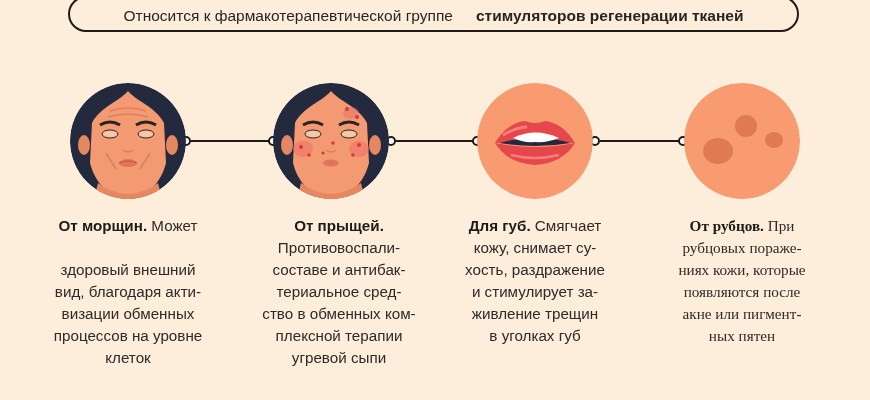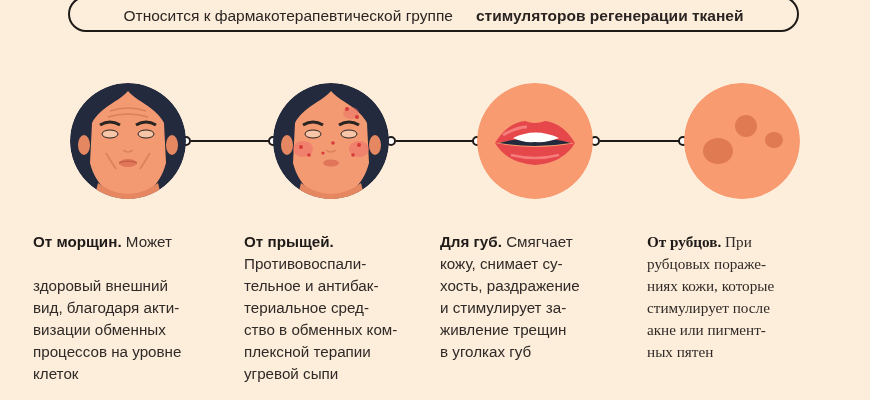--- a/index.html
+++ b/index.html
@@ -26,21 +26,21 @@
     background:#fff; border:2px solid #1e1a18; box-sizing:border-box;
     top:136px;
   }
   .circle {
     position:absolute; width:116px; height:116px; border-radius:50%;
     top:83px; overflow:hidden;
   }
   .circle svg { display:block; }
   .caption {
     position:absolute; top:215px; width:190px;
-    font-size:15.2px; line-height:22px; color:#2f2a27;margin-top:16px;
+    text-align:center; font-size:15.2px; line-height:22px; color:#2f2a27;
   }
   .caption b { font-weight:700; color:#1e1a18; }
 </style>
 </head>
 <body>
 
 <div class="pill">
   <span>Относится к фармакотерапевтической группе</span>
   <b>стимуляторов регенерации тканей</b>
 </div>
@@ -131,21 +131,21 @@
   <span>здоровый внешний</span><br>
   <span>вид, благодаря акти-</span><br>
   <span>визации обменных</span><br>
   <span>процессов на уровне</span><br>
   <span>клеток</span>
 </div>
 
 <div class="caption" style="left:244px;">
   <b>От прыщей.</b><br>
   <span>Противовоспали-</span><br>
-  <span>тельное и антибак-</span><br>
+  <span>составе и антибак-</span><br>
   <span>териальное сред-</span><br>
   <span>ство в обменных ком-</span><br>
   <span>плексной терапии</span><br>
   <span>угревой сыпи</span>
 </div>
 
 <div class="caption" style="left:440px;">
   <b>Для губ.</b>
   <span>Смягчает</span><br>
   <span>кожу, снимает су-</span><br>
@@ -153,16 +153,16 @@
   <span>и стимулирует за-</span><br>
   <span>живление трещин</span><br>
   <span>в уголках губ</span>
 </div>
 
 <div class="caption" style="left:647px;font-family:Liberation Serif, serif;">
   <b>От рубцов.</b>
   <span>При</span><br>
   <span>рубцовых пораже-</span><br>
   <span>ниях кожи, которые</span><br>
-  <span>стимулирует после</span><br>
+  <span>появляются после</span><br>
   <span>акне или пигмент-</span><br>
   <span>ных пятен</span>
 </div>
 
 </body></html>

